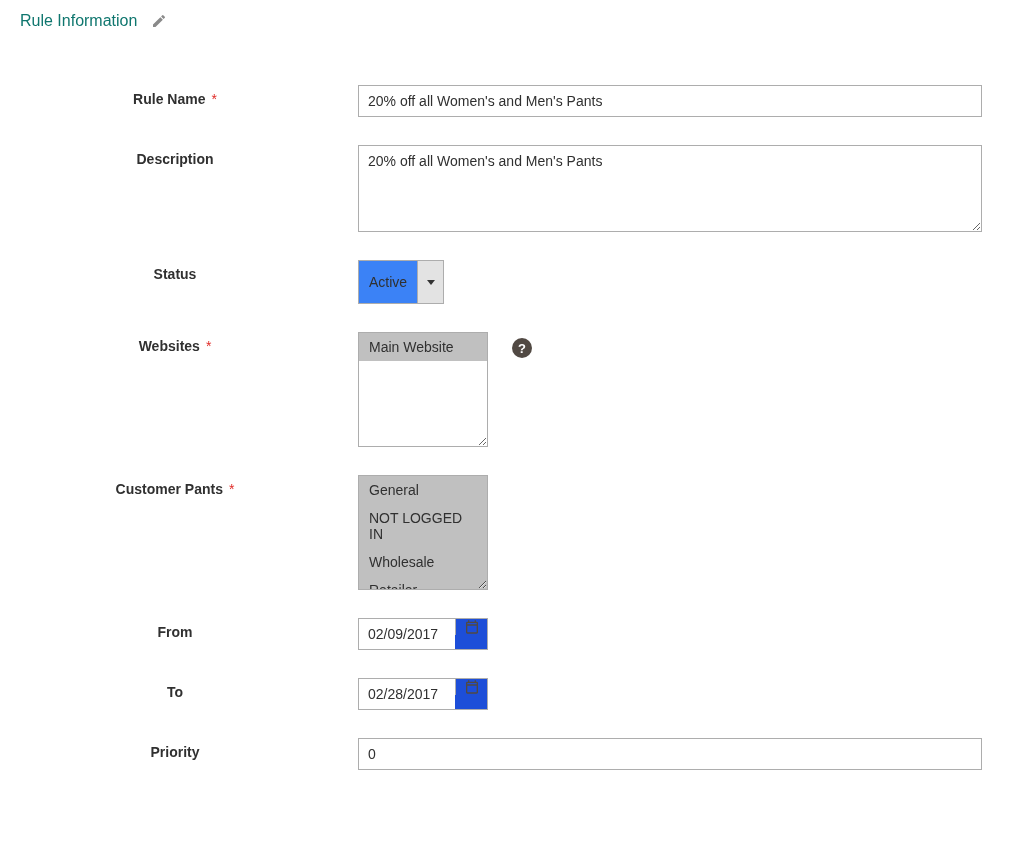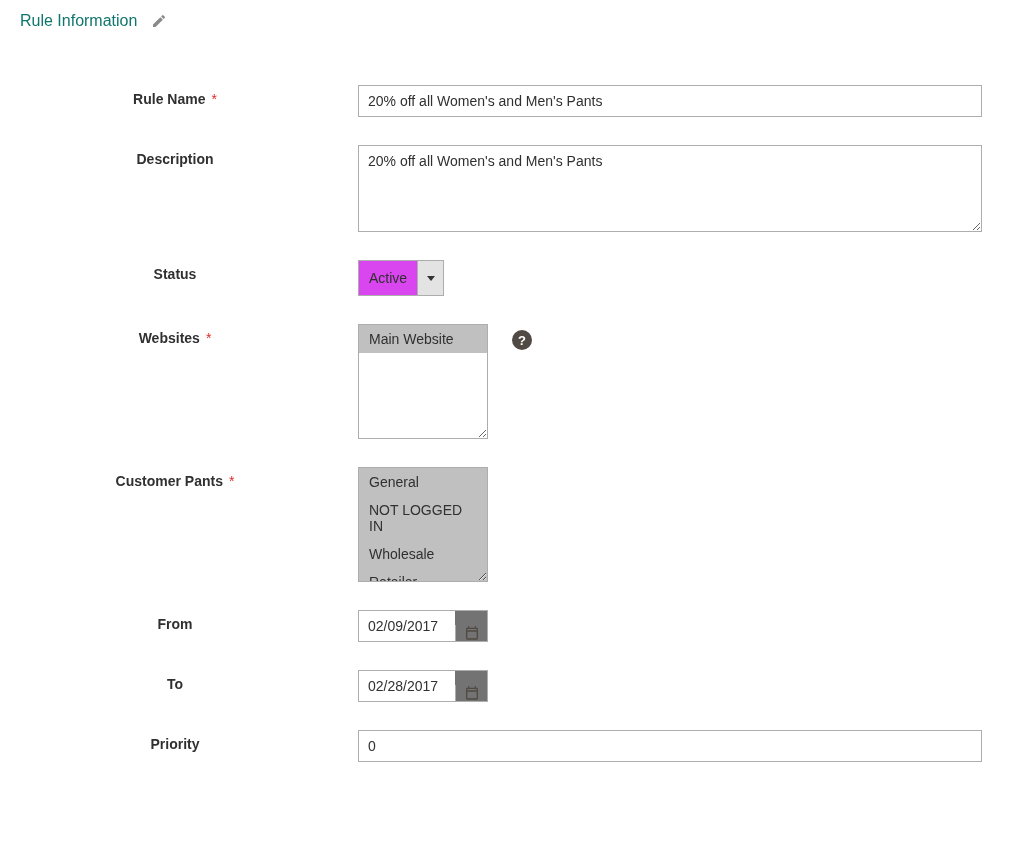--- a/index.html
+++ b/index.html
@@ -66,24 +66,24 @@
       padding: 7px 9px;
       font-size: 14px;
       color: #303030;
       width: 624px;
       height: 87px;
       resize: both;
       font-family: inherit;
     }
     .select-wrap {
       border: 1px solid #adadad;
-      height: 36px;
+      height: 44px;
       display: inline-flex;
       align-items: stretch;
-      background: #d946ef;
+      background: #3b82f6;
     }
     .select-wrap .sel-value {
       padding: 0 10px;
       display: flex;
       align-items: center;
       min-width: 54px;
     }
     .select-wrap .sel-btn {
       width: 26px;
       border-left: 1px solid #adadad;
@@ -119,22 +119,22 @@
       justify-content: center;
       font-weight: 700;
       font-size: 13px;
       margin-top: 6px;
       cursor: pointer;
     }
     .date-wrap {
       border: 1px solid #adadad;
       height: 32px;
       display: inline-flex;
-      align-items: flex-end;
-      background: #737373;
+      align-items: flex-start;
+      background: #1d4ed8;
     }
     .date-wrap input {
       border: none;
       width: 96px;
       height: 100%;
     }
     .date-wrap .cal-btn {
       width: 32px;
       border-left: 1px solid #adadad;
       display: flex;

